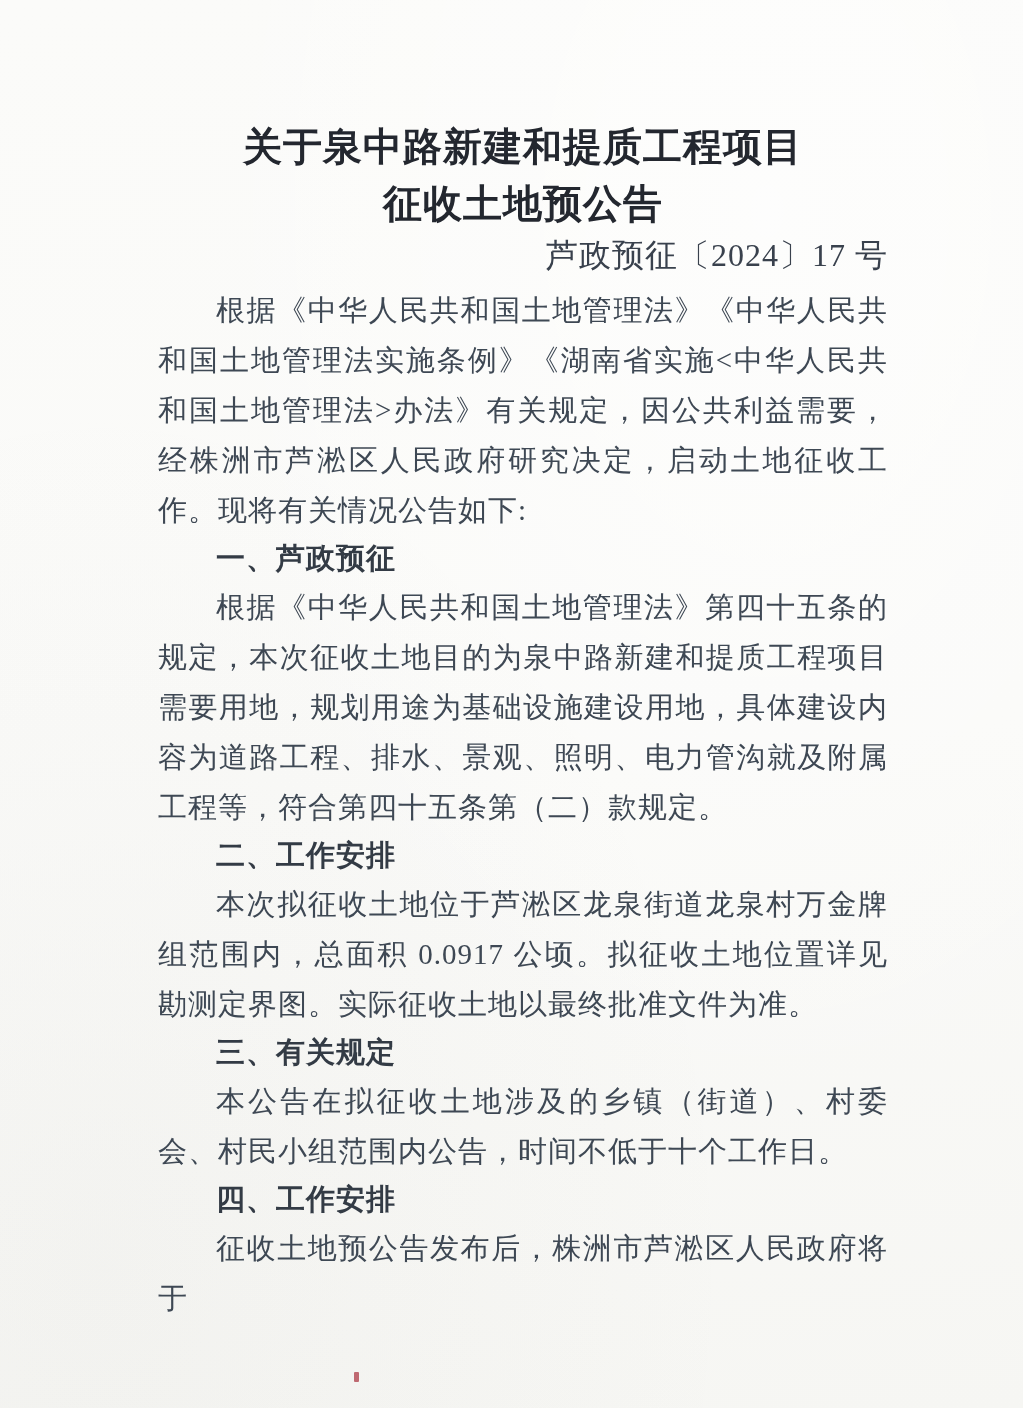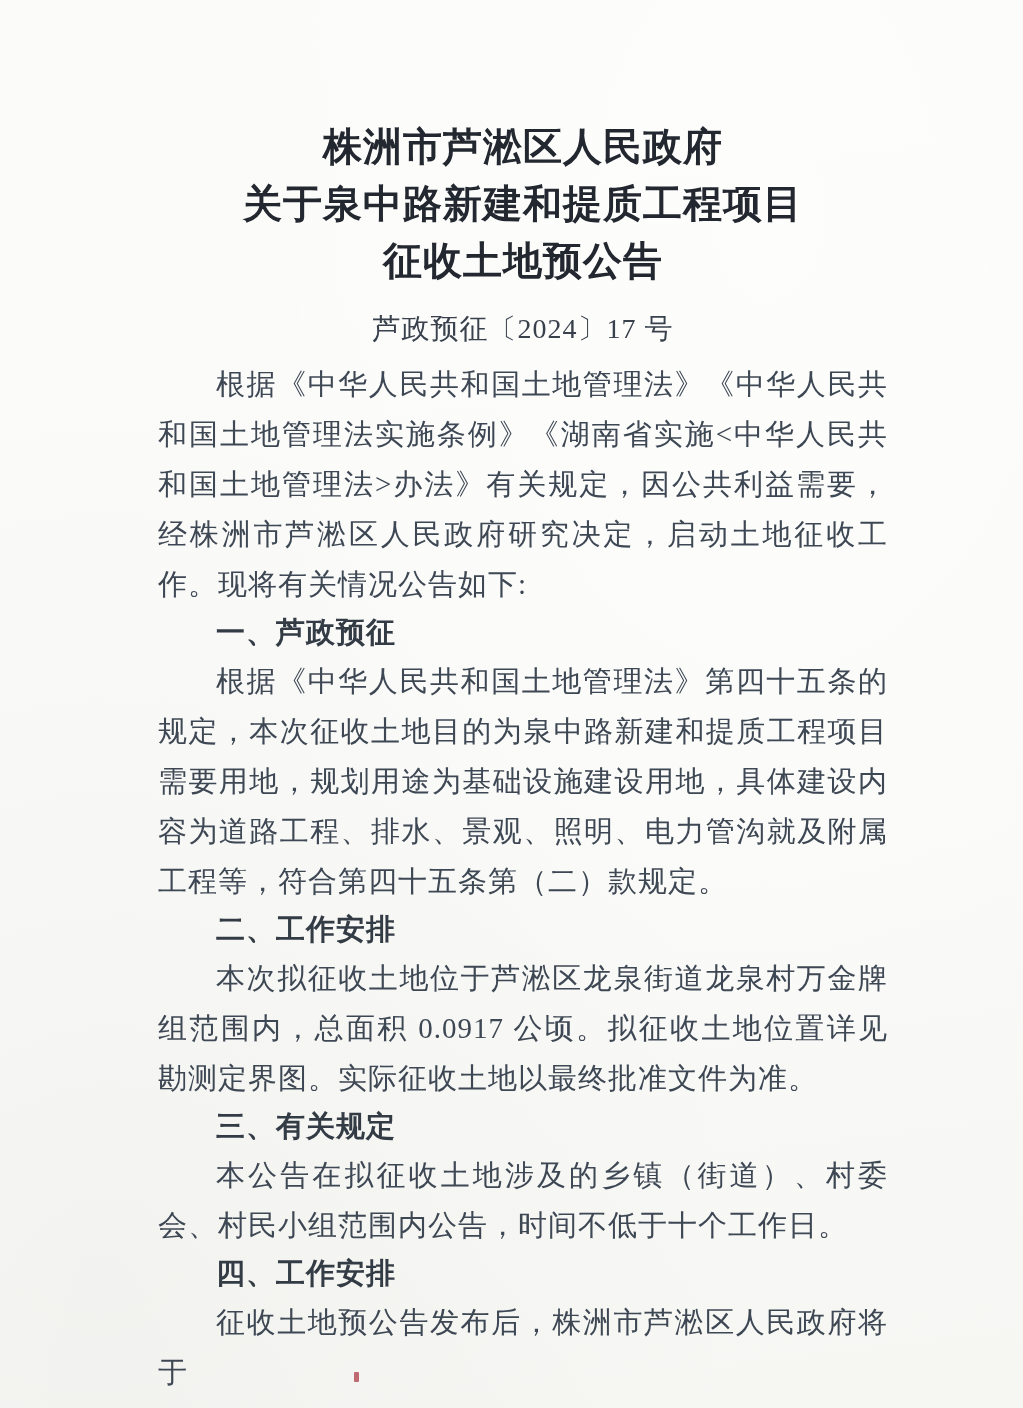--- a/index.html
+++ b/index.html
@@ -37,23 +37,23 @@
   }
   .title-line {
     font-size: 39px;
     line-height: 57px;
     font-weight: bold;
     color: var(--title-ink);
     letter-spacing: 1px;
     white-space: nowrap;
   }
   .doc-number {
-    margin-top: 18px;
-    text-align: center;
-    font-size: 28px;
+    margin-top: 1px;
+    text-align: right;
+    font-size: 32px;
     line-height: 44px;
     color: #39414d;
     letter-spacing: 1px;
   }
   .body-par {
     font-size: 29px;
     line-height: 50px;
     letter-spacing: 1px;
     color: var(--ink);
     text-align: justify;
@@ -82,21 +82,20 @@
     opacity: 0.85;
   }
 </style>
 </head>
 <body>
 
 <div class="page">
   <div class="content">
 
     <div class="title-block">
-      <div class="title-line">株洲市芦淞区人民政府</div>
       <div class="title-line">关于泉中路新建和提质工程项目</div>
       <div class="title-line">征收土地预公告</div>
     </div>
 
     <div class="doc-number">芦政预征〔2024〕17 号</div>
 
     <p class="body-par intro">根据《中华人民共和国土地管理法》《中华人民共和国土地管理法实施条例》《湖南省实施&lt;中华人民共和国土地管理法&gt;办法》有关规定，因公共利益需要，经株洲市芦淞区人民政府研究决定，启动土地征收工作。现将有关情况公告如下:</p>
 
     <h2 class="sec-heading">一、芦政预征</h2>
     <p class="body-par">根据《中华人民共和国土地管理法》第四十五条的规定，本次征收土地目的为泉中路新建和提质工程项目需要用地，规划用途为基础设施建设用地，具体建设内容为道路工程、排水、景观、照明、电力管沟就及附属工程等，符合第四十五条第（二）款规定。</p>

